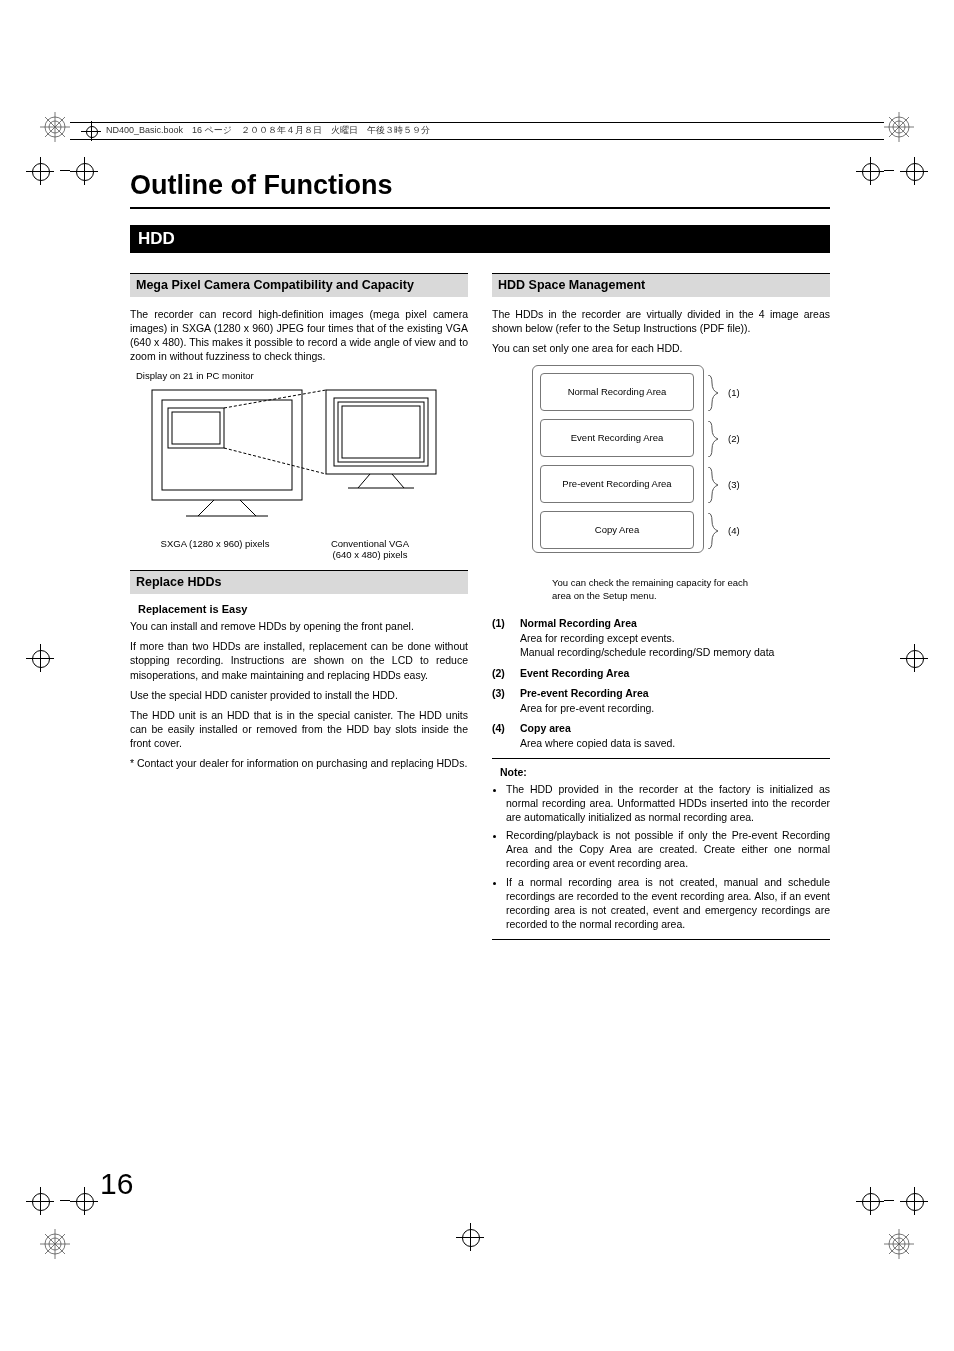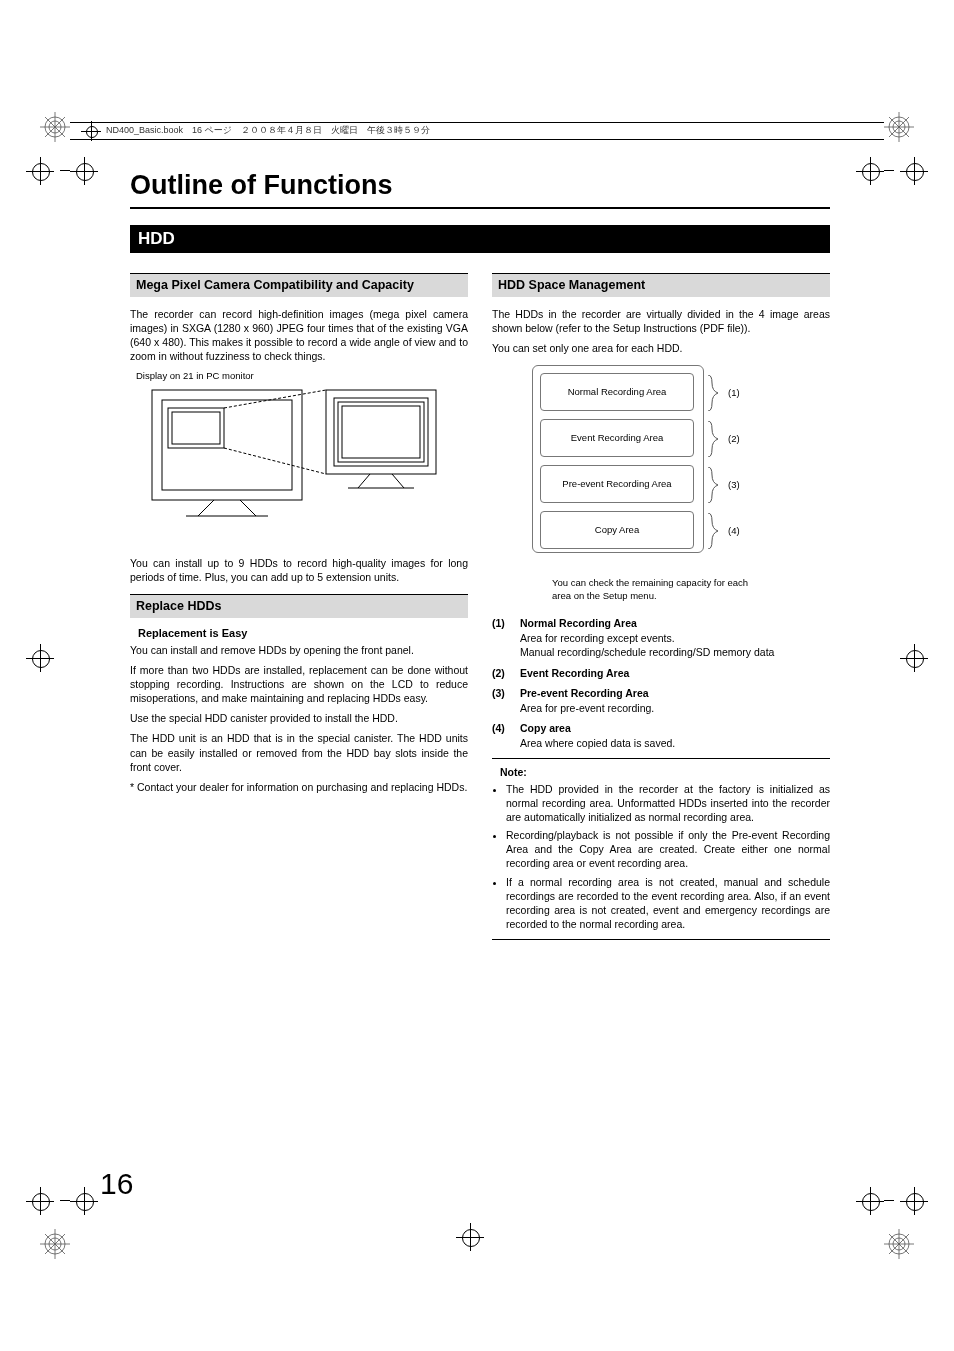--- a/index.html
+++ b/index.html
@@ -315,22 +315,28 @@
               <line x1="262" y1="88" x2="274" y2="102"></line>
               <line x1="218" y1="102" x2="284" y2="102"></line>
 
               <g stroke-dasharray="3,2">
                 <line x1="94" y1="22" x2="196" y2="4"></line>
                 <line x1="94" y1="62" x2="196" y2="88"></line>
               </g>
             </g>
           </svg>
         </div>
-
-        <div class="para" style="margin-top:6px;">You can install up to 9 HDDs to record high-quality images for long periods of time. Plus, you can add up to 5 extension units.</div>
+        <div style="display:flex; font-size:9.5px; margin-top:-18px;">
+          <div style="width:170px; text-align:center;">SXGA (1280 x 960) pixels</div>
+          <div style="width:140px; text-align:center; line-height:1.2;">
+            <div>Conventional VGA</div>
+            <div>(640 x 480) pixels</div>
+          </div>
+        </div>
+
 
         <div class="sub-bar tight" style="margin-top:10px;">Replace HDDs</div>
         <div class="h3">Replacement is Easy</div>
         <div class="para">You can install and remove HDDs by opening the front panel.</div>
         <div class="para">If more than two HDDs are installed, replacement can be done without stopping recording. Instructions are shown on the LCD to reduce misoperations, and make maintaining and replacing HDDs easy.</div>
         <div class="para">Use the special HDD canister provided to install the HDD.</div>
         <div class="para">The HDD unit is an HDD that is in the special canister. The HDD units can be easily installed or removed from the HDD bay slots inside the front cover.</div>
         <div class="para" style="padding-left:10px; text-indent:-10px;">*  Contact your dealer for information on purchasing and replacing HDDs.</div>
       </div>
 

